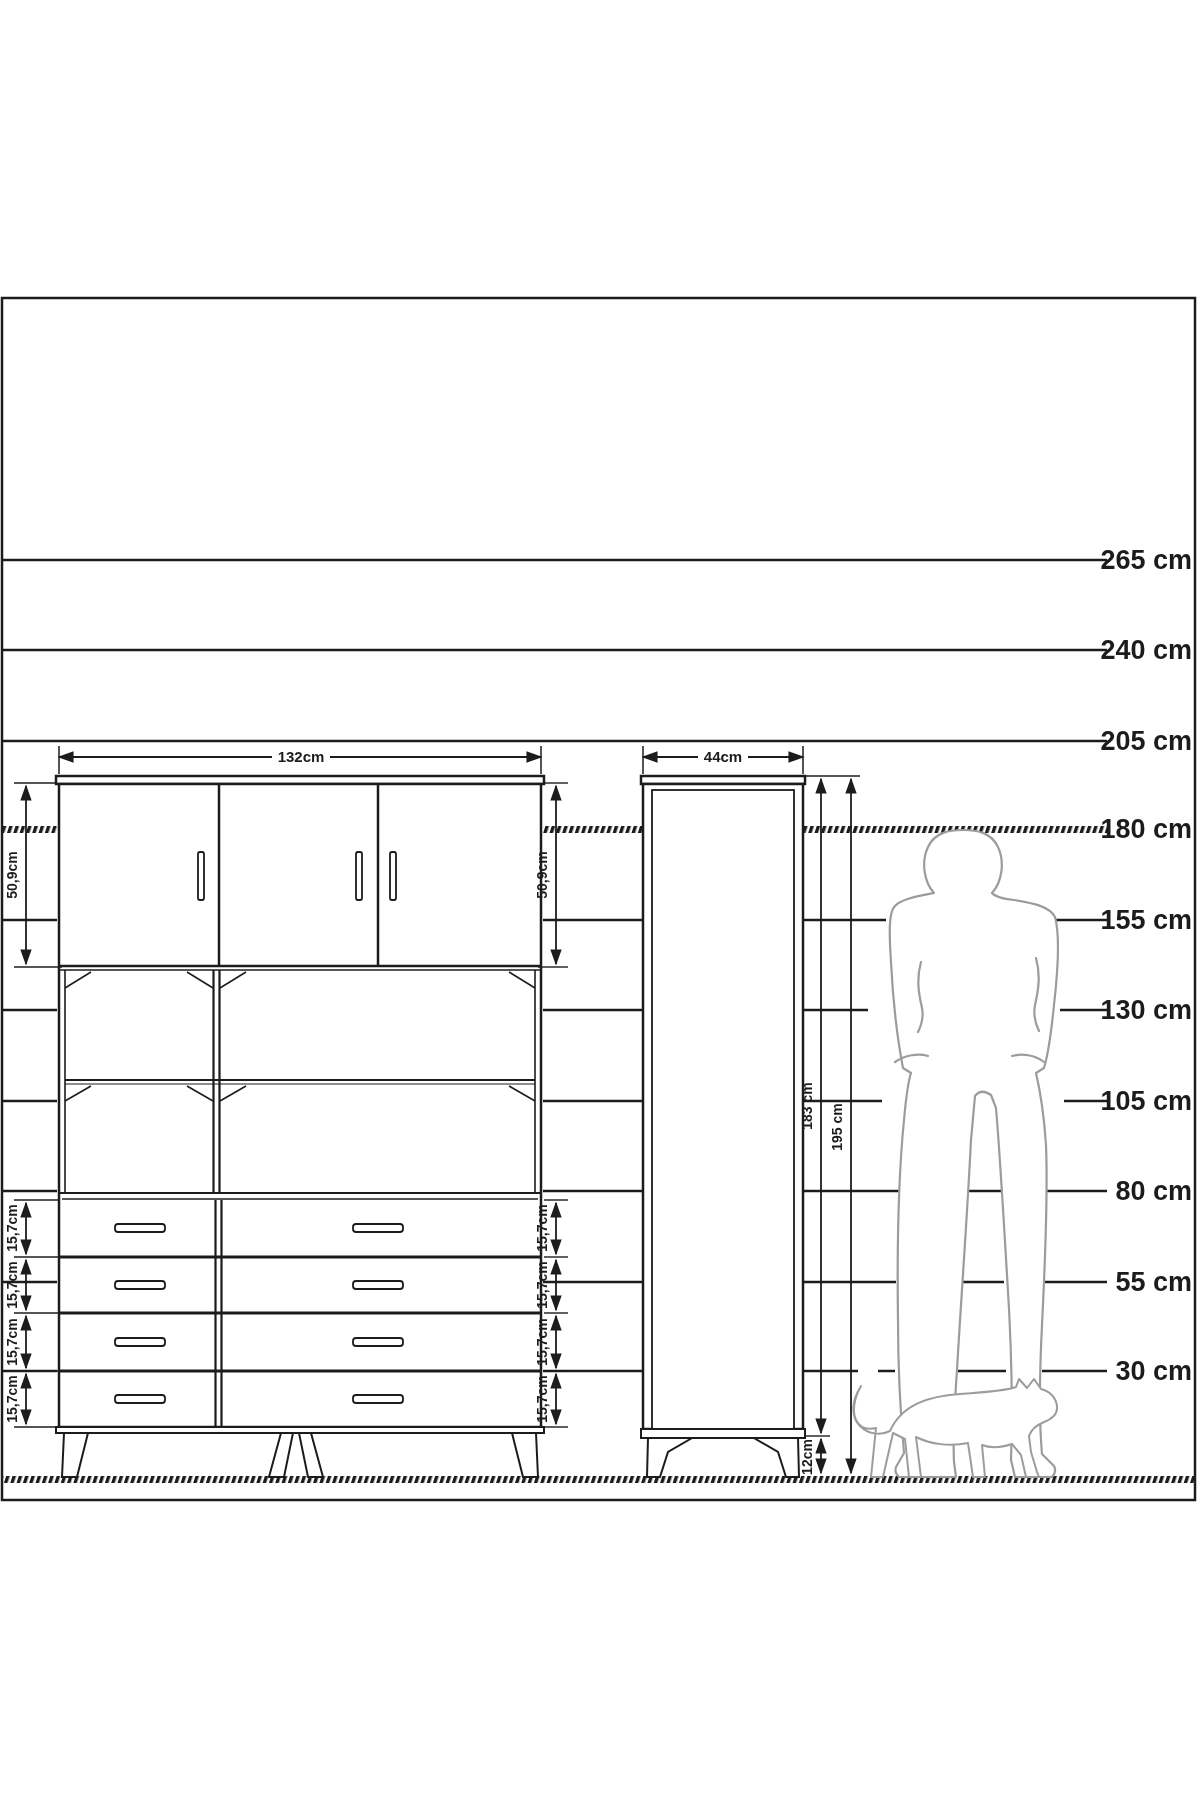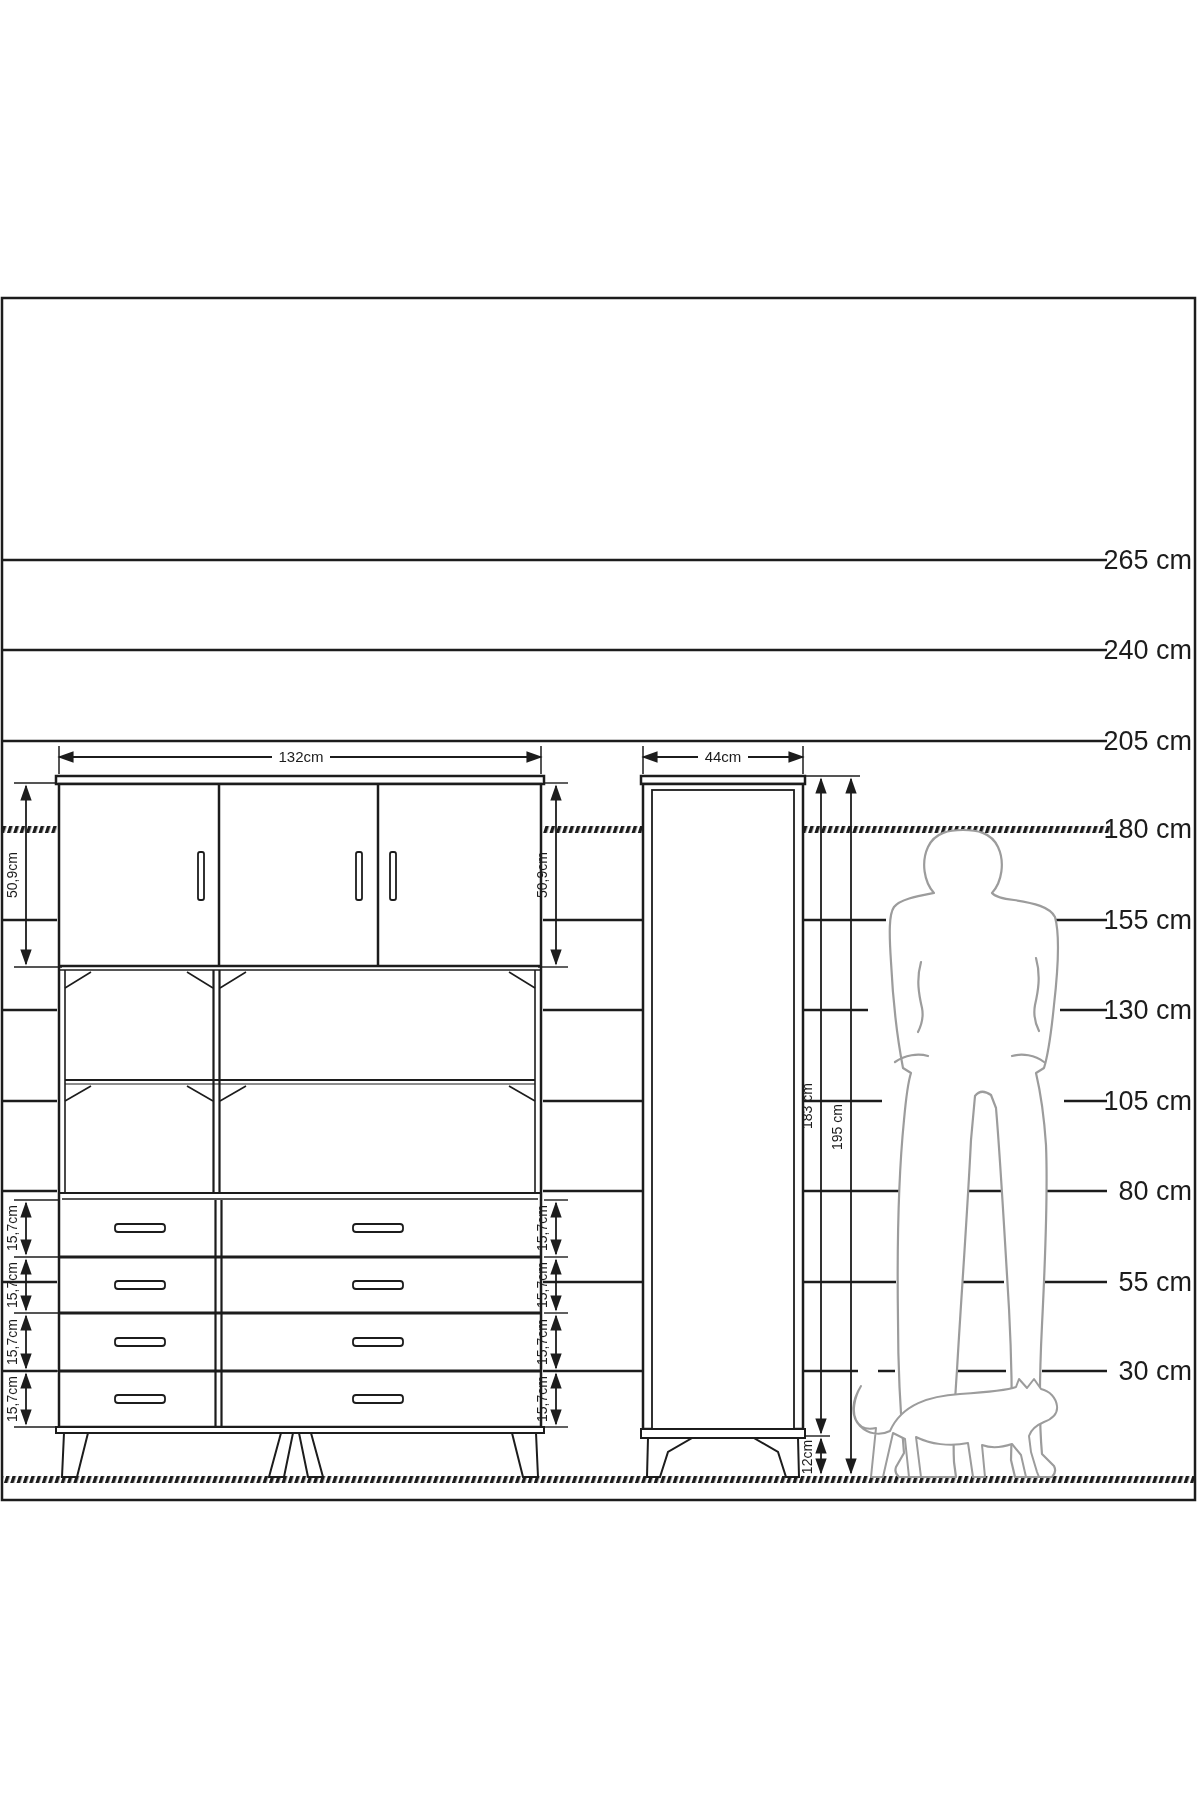--- a/index.html
+++ b/index.html
@@ -1,17 +1,17 @@
 <!DOCTYPE html>
 <html><head>
 <meta charset="utf-8">
 <style>
   html,body{margin:0;padding:0;background:#ffffff;}
   #canvas{position:relative;width:1200px;height:1800px;background:#ffffff;overflow:hidden;
-          font-family:"Liberation Sans", sans-serif;}
+          font-family:"Liberation Sans", sans-serif;font-weight:bold;}
   svg{position:absolute;left:0;top:0;}
   text{font-family:"Liberation Sans", sans-serif;fill:#1c1c1c;}
   .ruler-label{font-size:27px;}
   .dim-label{font-size:15px;}
   .dim-label-sm{font-size:14px;}
 </style>
 </head>
 <body>
 
 <div id="canvas">

